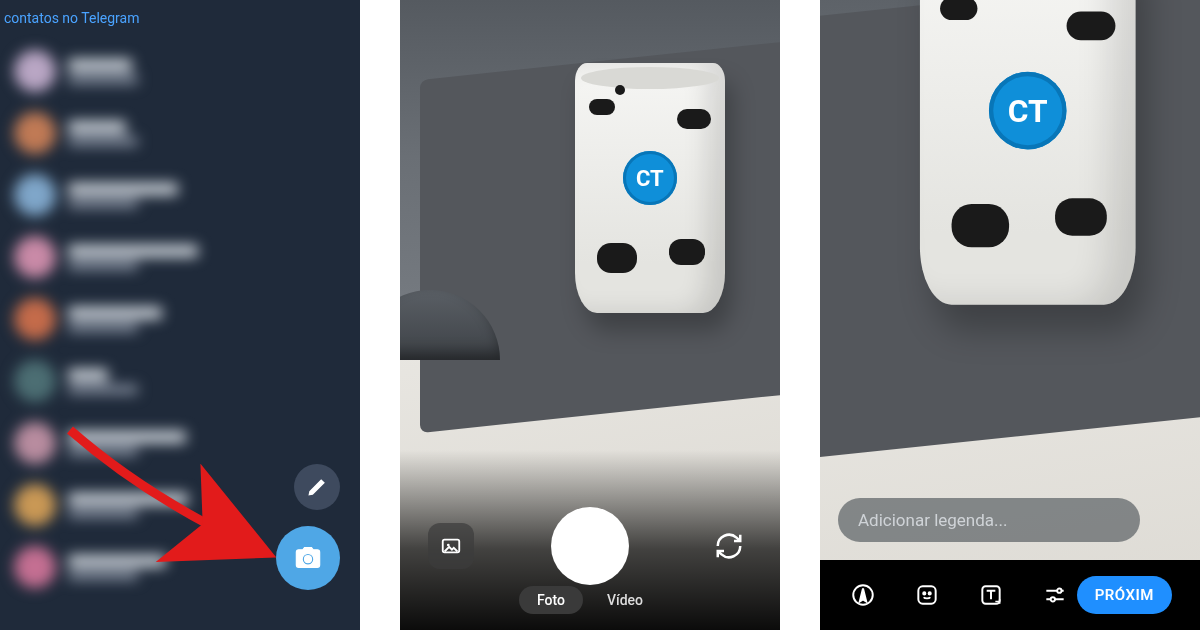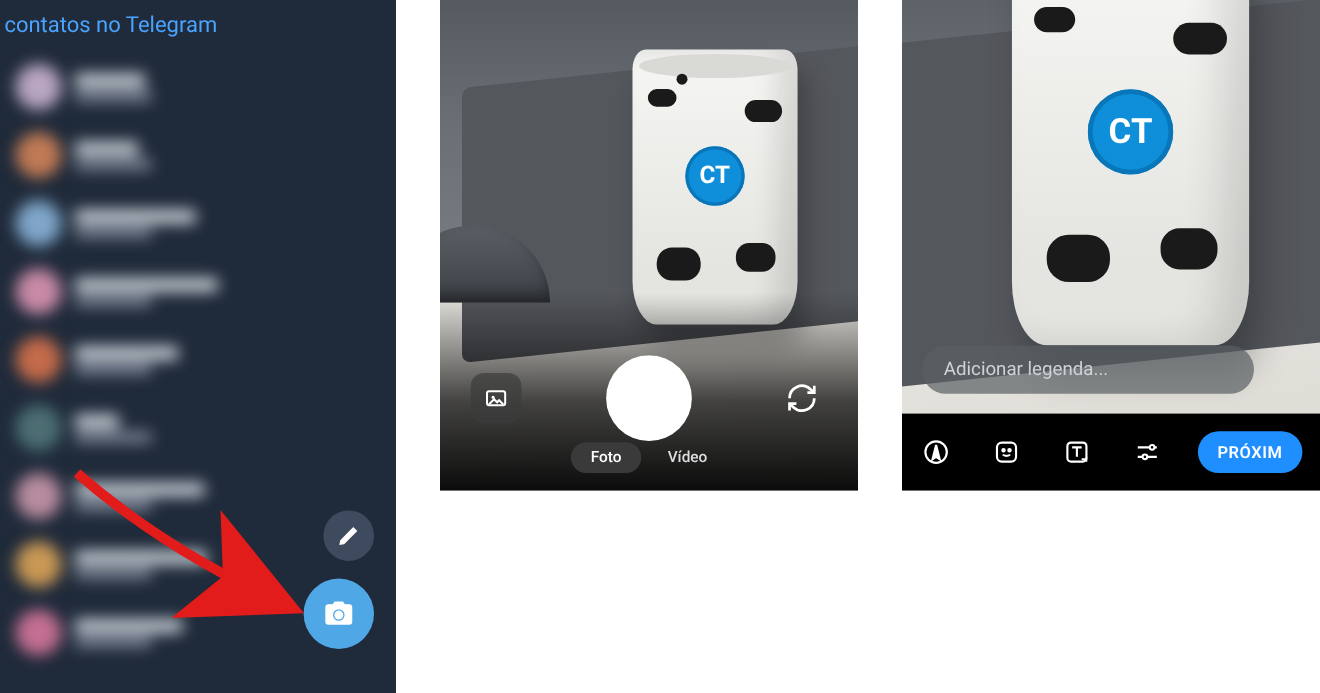--- a/index.html
+++ b/index.html
@@ -18,21 +18,21 @@
   .panel-1 {
     position: relative;
     width: 360px;
     height: 630px;
     background: #1f2a3a;
     color: #fff;
     overflow: hidden;
   }
   .header-link {
     color: #4aa3ff;
-    font-size: 20px;
+    font-size: 14px;
     padding: 10px 4px 10px 4px;
     display: block;
   }
   .contact-list {
     filter: blur(7px);
     padding-top: 4px;
   }
   .contact-row {
     display: flex;
     align-items: center;
@@ -82,21 +82,21 @@
     position:absolute;
     bottom: 40px;
     left: 60px;
     pointer-events:none;
   }
 
   
   .panel-2, .panel-3 {
     position:relative;
     width: 380px;
-    height: 446px;
+    height: 630px;
     background:#000;
     overflow:hidden;
   }
   .photo-scene {
     position:absolute;
     inset:0;
     width:100%;
     height:100%;
   }
   
@@ -188,21 +188,21 @@
     display:flex; align-items:center;
     padding:0 20px;
     font-size:17px;
   }
   .edit-bar{
     position:absolute;
     left:0; right:0; bottom:0;
     height:70px;
     background:#000;
     display:flex; align-items:center; justify-content:space-between;
-    padding:0 16px;
+    padding:0 28px;
   }
   .edit-tools{ display:flex; gap:34px; align-items:center;}
   .tool-btn{
     width:30px; height:30px;
     display:flex; align-items:center; justify-content:center;
     color:#fff;
   }
   .next-btn{
     background:#1f8fff;
     color:#fff;

